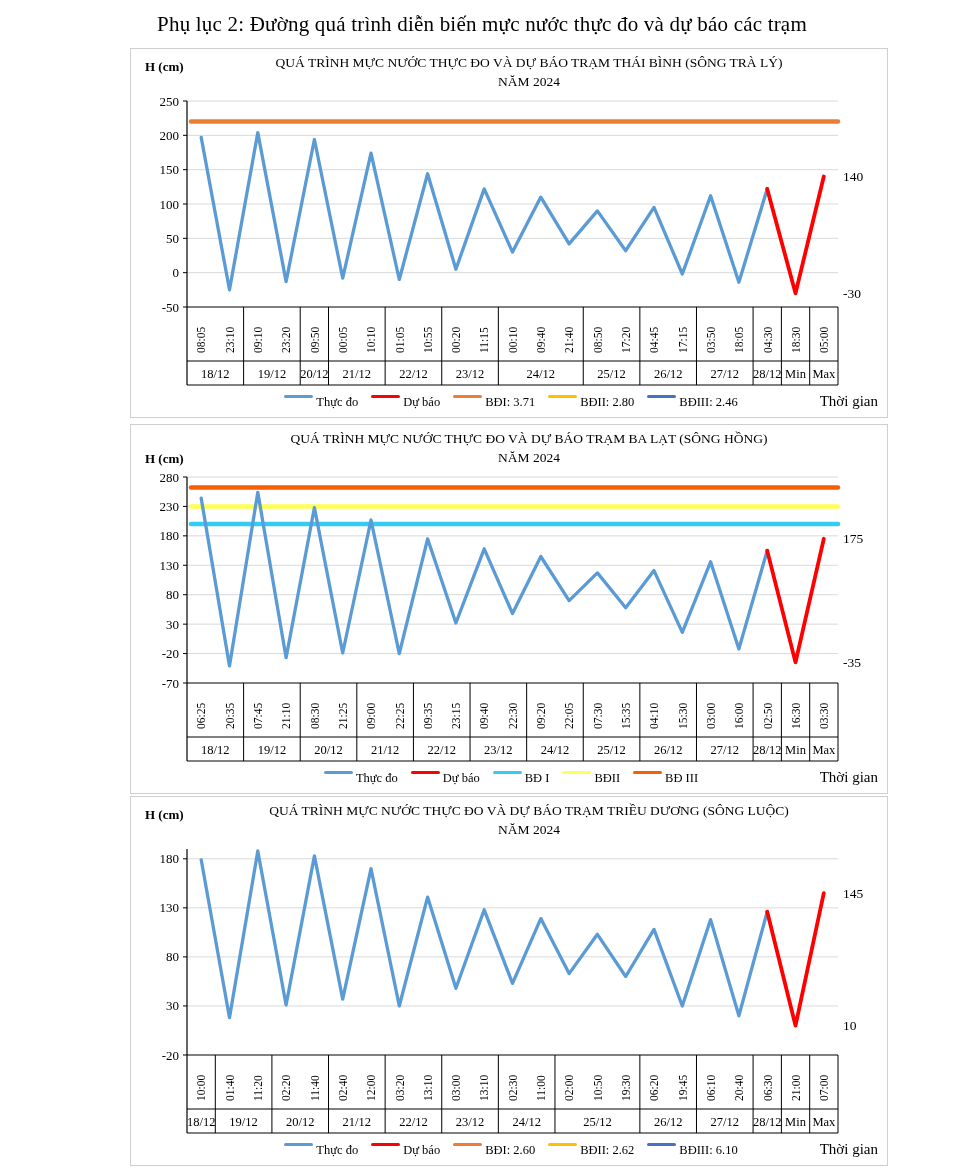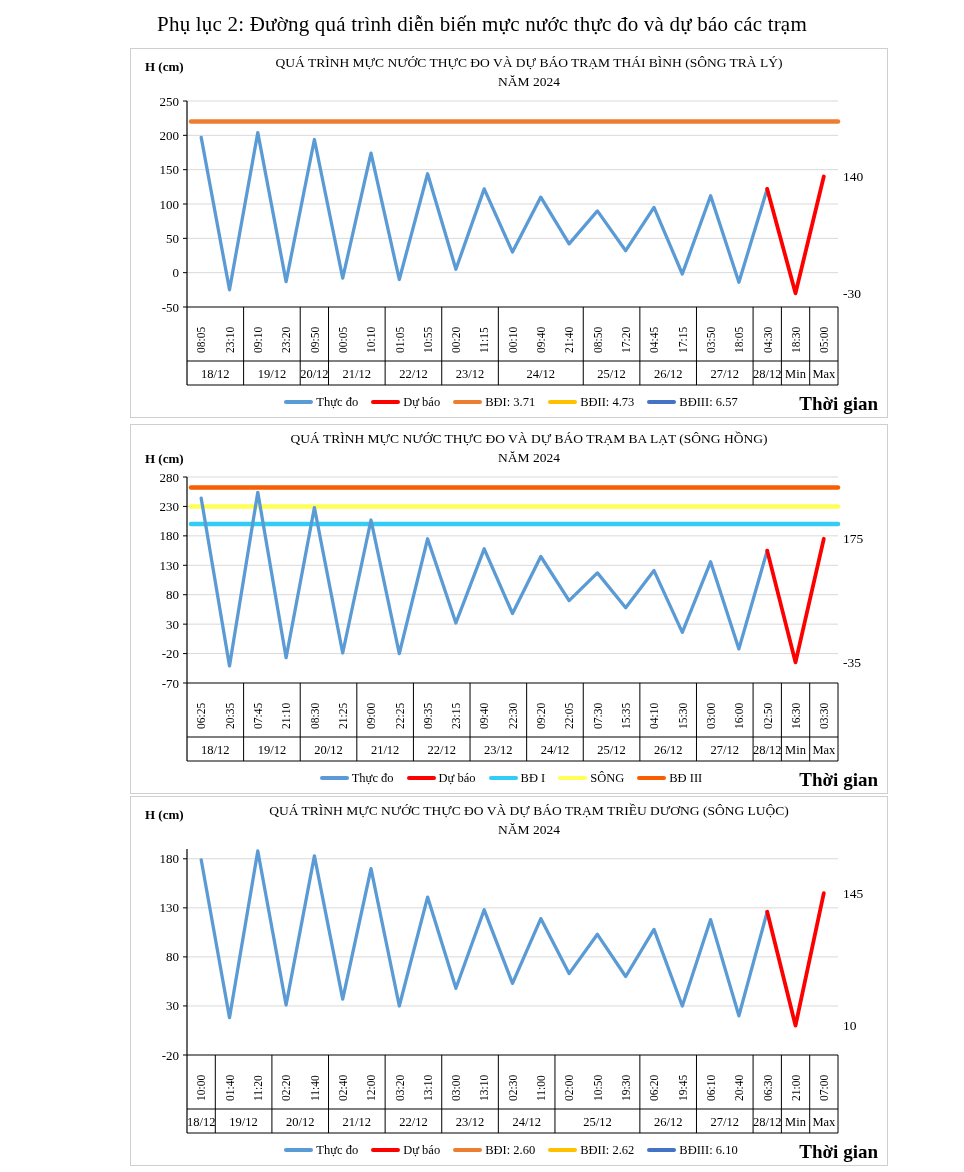--- a/index.html
+++ b/index.html
@@ -12,23 +12,23 @@
   #panel-1 { top:424px; }
   #panel-2 { top:796px; }
   .h-label { position:absolute; left:14px; top:10px; font-weight:bold; font-size:13px; white-space:nowrap; }
   #panel-1 .h-label { top:26px; }
   .chart-title { position:absolute; left:80px; right:40px; top:5px; text-align:center;
                  font-weight:normal; font-size:13.5px; line-height:1.4; }
   .chart-svg { position:absolute; left:0; top:0; width:758px; height:370px;
                font-family:"Liberation Serif", serif; }
   .legend { position:absolute; left:110px; top:343px; width:540px; height:20px;
             display:flex; justify-content:center; align-items:center; gap:13px; }
-  .legend-item { display:flex; align-items:center; gap:3px; font-size:12.5px; white-space:nowrap; }
+  .legend-item { display:flex; gap:3px; font-size:12.5px; white-space:nowrap; }
   .swatch { display:inline-block; width:29px; height:3.6px; border-radius:2px; flex:none; }
-  .tg-label { position:absolute; right:9px; top:344px; font-weight:bold; font-size:19px; }
+  .tg-label { position:absolute; right:9px; top:344px; font-weight:normal; font-size:15px; }
 </style>
 </head>
 <body>
 
 <div class="page-title">Phụ lục 2: Đường quá trình diễn biến mực nước thực đo và dự báo các trạm</div>
 
 <div class="panel" id="panel-0">
   <div class="h-label">H (cm)</div>
   <div class="chart-title">
     <div>QUÁ TRÌNH MỰC NƯỚC THỰC ĐO VÀ DỰ BÁO TRẠM THÁI BÌNH (SÔNG TRÀ LÝ)</div>
@@ -122,25 +122,25 @@
       <span class="legend-item">
         <span class="swatch" style="background: rgb(255, 0, 0);"></span>
         <span>Dự báo</span>
       </span>
       <span class="legend-item">
         <span class="swatch" style="background: rgb(237, 125, 49);"></span>
         <span>BĐI: 3.71</span>
       </span>
       <span class="legend-item">
         <span class="swatch" style="background: rgb(255, 192, 0);"></span>
-        <span>BĐII: 4.73</span>
+        <span>BĐII: 2.80</span>
       </span>
       <span class="legend-item">
         <span class="swatch" style="background: rgb(68, 114, 196);"></span>
-        <span>BĐIII: 6.57</span>
+        <span>BĐIII: 2.46</span>
       </span>
     </div>
   <div class="tg-label">Thời gian</div>
 </div>
 
 <div class="panel" id="panel-1">
   <div class="h-label">H (cm)</div>
   <div class="chart-title">
     <div>QUÁ TRÌNH MỰC NƯỚC THỰC ĐO VÀ DỰ BÁO TRẠM BA LẠT (SÔNG HỒNG)</div>
     <div>NĂM 2024</div>
@@ -238,21 +238,21 @@
       <span class="legend-item">
         <span class="swatch" style="background: rgb(255, 0, 0);"></span>
         <span>Dự báo</span>
       </span>
       <span class="legend-item">
         <span class="swatch" style="background: rgb(51, 204, 245);"></span>
         <span>BĐ I</span>
       </span>
       <span class="legend-item">
         <span class="swatch" style="background: rgb(255, 255, 85);"></span>
-        <span>SÔNG</span>
+        <span>BĐII</span>
       </span>
       <span class="legend-item">
         <span class="swatch" style="background: rgb(248, 93, 2);"></span>
         <span>BĐ III</span>
       </span>
     </div>
   <div class="tg-label">Thời gian</div>
 </div>
 
 <div class="panel" id="panel-2">

